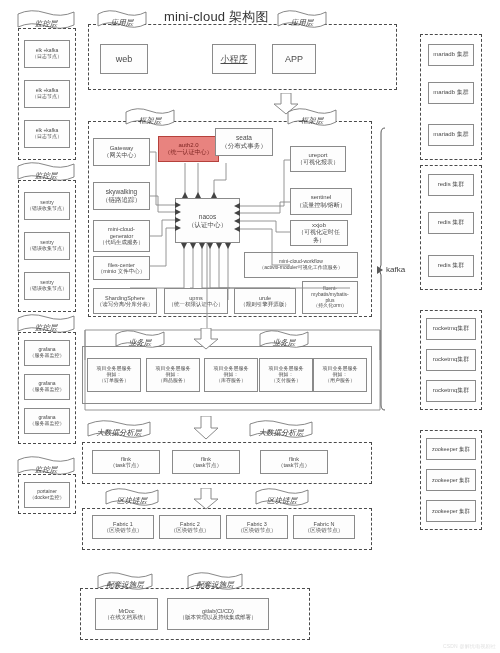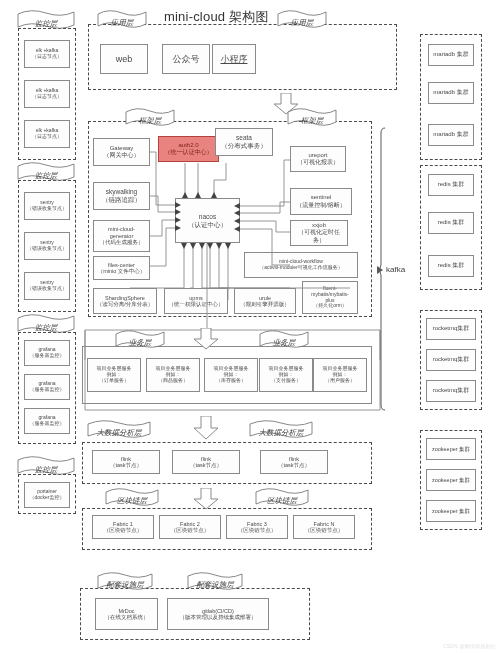--- a/index.html
+++ b/index.html
@@ -246,25 +246,25 @@
   <div class="banner" style="left:276px; top:10px; width:52px; height:19px;">
     <svg viewBox="0 0 52 19" preserveAspectRatio="none">
         <path d="M2,4 Q13,-2 26,3 Q39,8 50,2 L50,14 Q39,20 26,15 Q13,10 2,16 Z" fill="#ffffff" stroke="#6a6a6a" stroke-width="0.8"></path>
       </svg>
     <span>应用层</span>
   </div>
   <div class="dashgroup" style="left:88px; top:24px; width:309px; height:66px;"></div>
   <div class="box t9" style="left:100px; top:44px; width:48px; height:30px;">
     <span class="l1">web</span>
   </div>
-  <div class="box t9" style="left:162px; top:44px; width:48px; height:30px;">
-    <span class="l1">公众号</span>
-  </div>
   <div class="box t9" style="left:212px; top:44px; width:44px; height:30px;text-decoration:underline;">
     <span class="l1">小程序</span>
+  </div>
+  <div class="box t9" style="left:272px; top:44px; width:44px; height:30px;">
+    <span class="l1">APP</span>
   </div>
 
   <svg class="downarrow" style="left:272px; top:93px; width:28px; height:22px;" viewBox="0 0 28 22">
     <polygon points="9,0 19,0 19,11 26,11 14,21 2,11 9,11" fill="#ffffff" stroke="#8a8a8a" stroke-width="1"></polygon>
   </svg>
 
   <div class="banner" style="left:124px; top:108px; width:52px; height:19px;">
     <svg viewBox="0 0 52 19" preserveAspectRatio="none">
         <path d="M2,4 Q13,-2 26,3 Q39,8 50,2 L50,14 Q39,20 26,15 Q13,10 2,16 Z" fill="#ffffff" stroke="#6a6a6a" stroke-width="0.8"></path>
       </svg>

